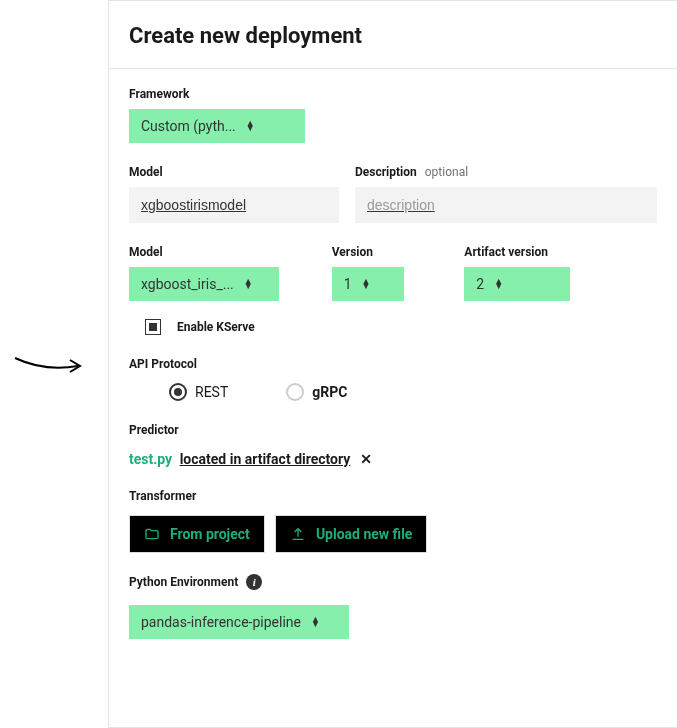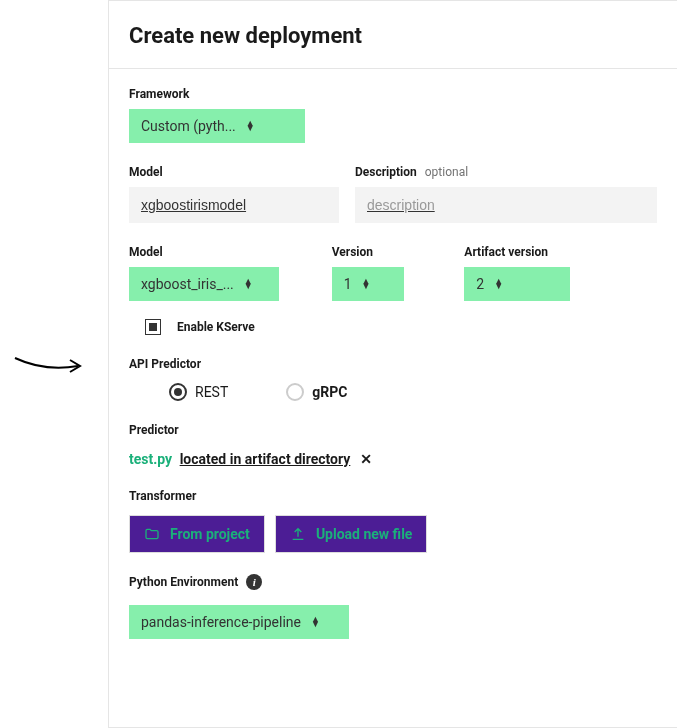--- a/index.html
+++ b/index.html
@@ -103,21 +103,21 @@
       align-items: center; justify-content: center;
     }
     .radio.off { border-color: #ccc; }
     .radio-inner { width: 8px; height: 8px; background: #333; border-radius: 50%; }
     .predictor-line { display: flex; align-items: center; gap: 10px; font-size: 14px; margin-top: 6px;}
     .file-link { color: #1bb07a; font-weight: 700; }
     .close-x { cursor: pointer; font-weight: 700; font-size: 14px; }
     .btn-row { display: flex; gap: 10px; margin-top: 4px;}
     .btn {
       border: 1px solid #ddd;
-      background: #4c1d95;
+      background: #000000;
       color: #1bb07a;
       font-weight: 700;
       font-size: 14px;
       padding: 10px 14px;
       display: inline-flex;
       align-items: center;
       gap: 10px;
       cursor: pointer;
     }
     .icon-sm { width: 16px; height: 16px; display: inline-block; }
@@ -207,21 +207,21 @@
     </div>
 
     <div class="section checkbox-row">
       <div class="checkbox">
         <div class="checkbox-inner"></div>
       </div>
       <span class="label" style="margin-bottom:0;">Enable KServe</span>
     </div>
 
     <div class="section">
-      <div class="label">API Predictor</div>
+      <div class="label">API Protocol</div>
       <div class="radio-row">
         <div class="radio-item">
           <div class="radio">
               <div class="radio-inner"></div>
             </div>
           <span style="font-size:14px;">REST</span>
         </div>
         <div class="radio-item">
           <div class="radio off"></div>
           <span style="font-size:14px;font-weight:bold;">gRPC</span>

